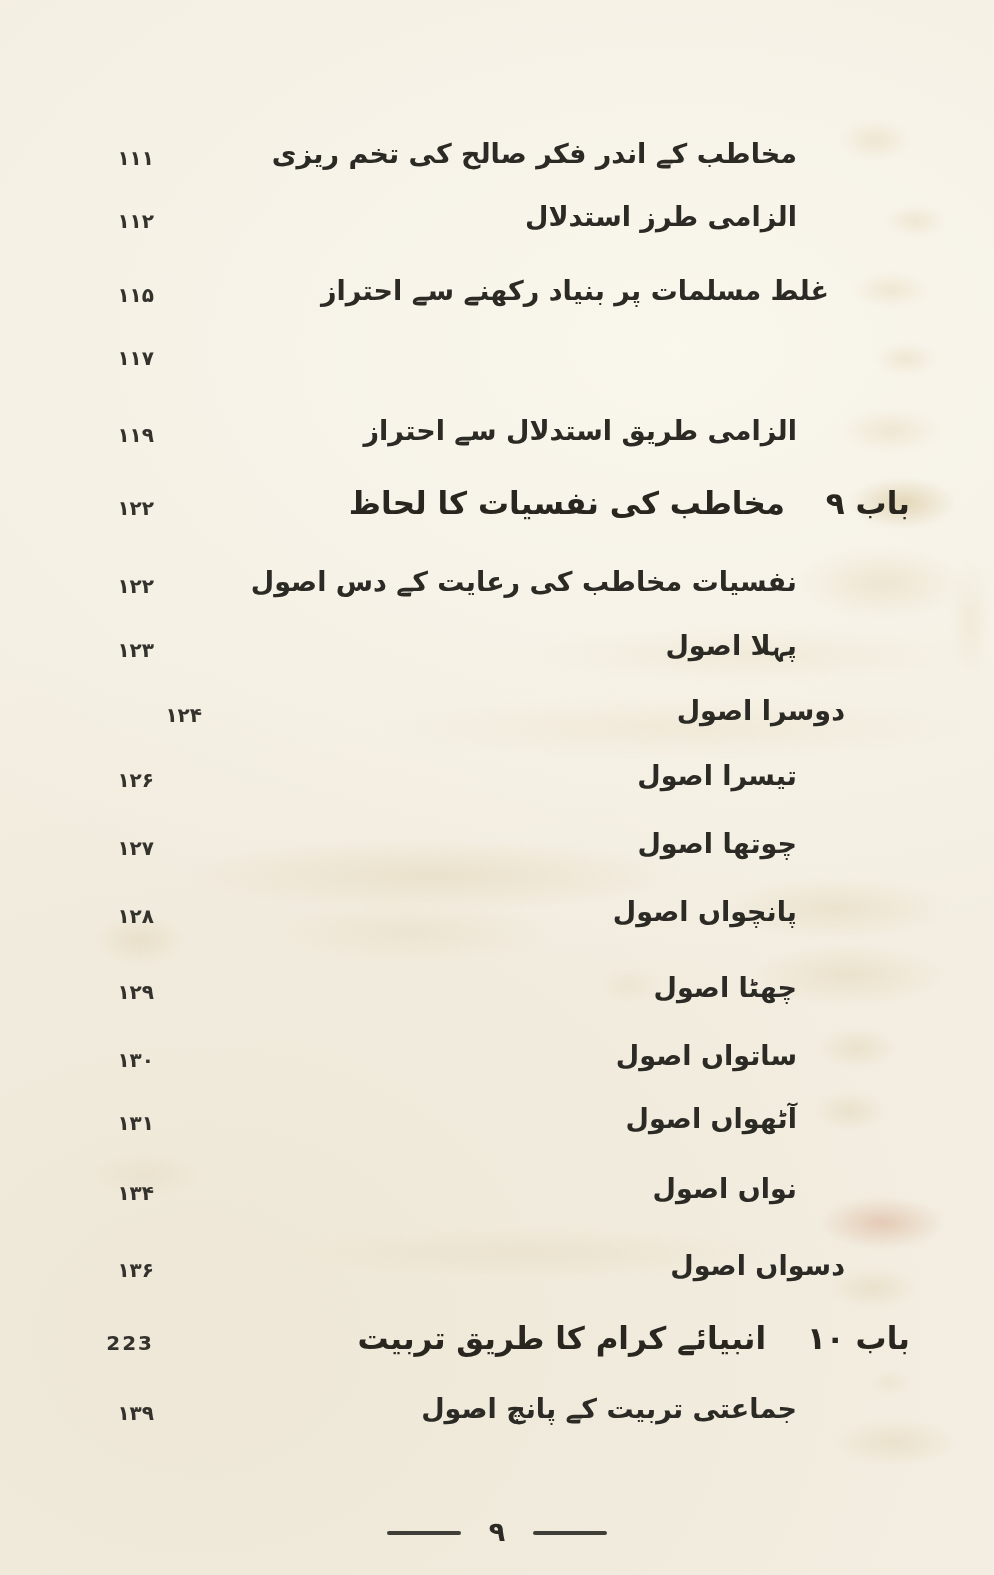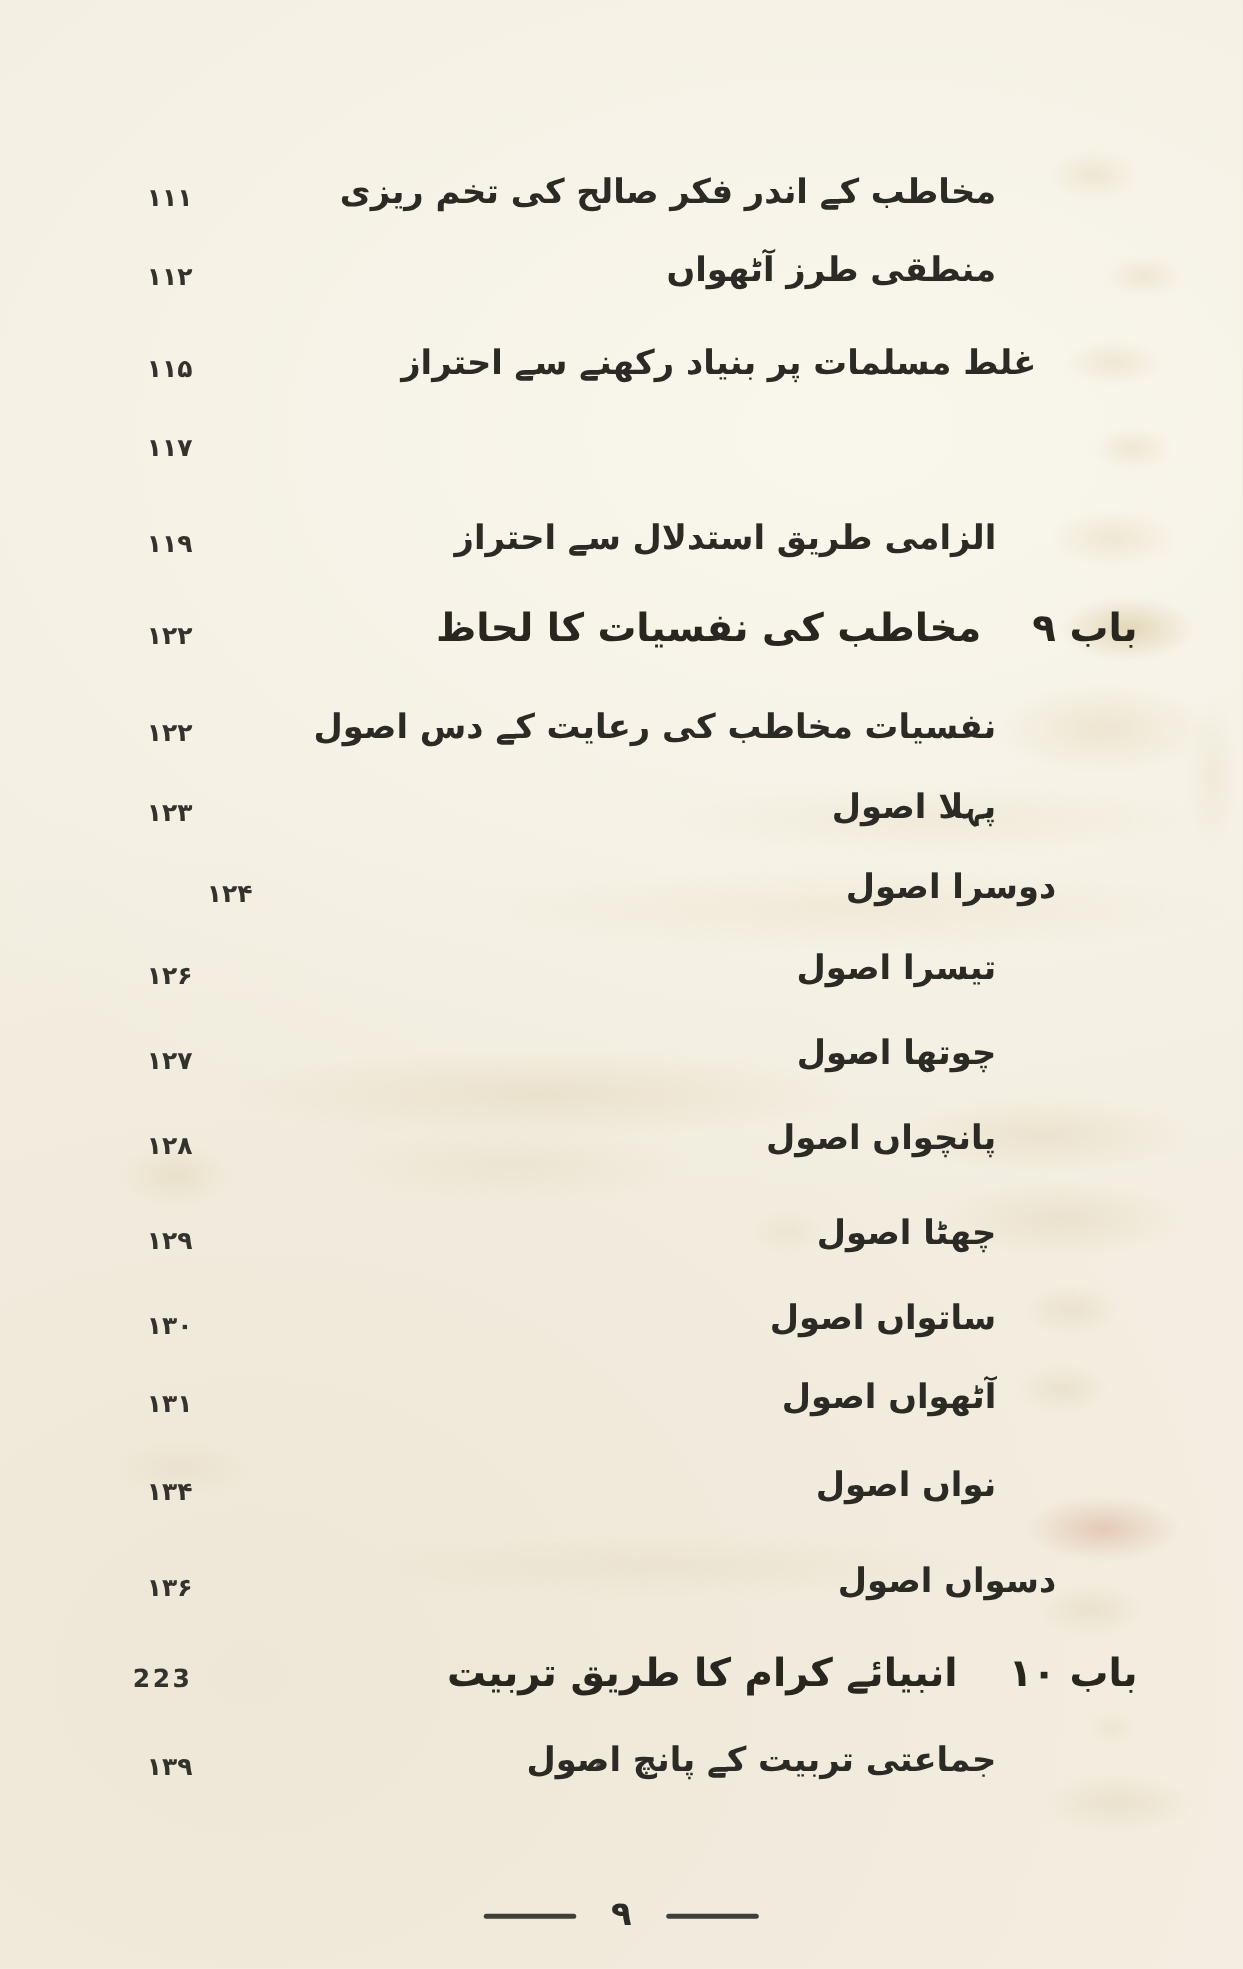--- a/index.html
+++ b/index.html
@@ -89,21 +89,21 @@
     <span class="pnum">۱۱۱</span>
     <span class="twrap">
       
       <span class="chtitle">مخاطب کے اندر فکر صالح کی تخم ریزی</span>
     </span>
   </div>
       <div class="row" style="top: 188px;">
     <span class="pnum">۱۱۲</span>
     <span class="twrap">
       
-      <span class="chtitle">منطقی طرز آٹھواں</span>
+      <span class="chtitle">الزامی طرز استدلال</span>
     </span>
   </div>
       <div class="row" style="top: 262px; padding-left: 32px;">
     <span class="pnum">۱۱۵</span>
     <span class="twrap">
       
       <span class="chtitle">غلط مسلمات پر بنیاد رکھنے سے احتراز</span>
     </span>
   </div>
       <div class="row" style="top: 325px;">

